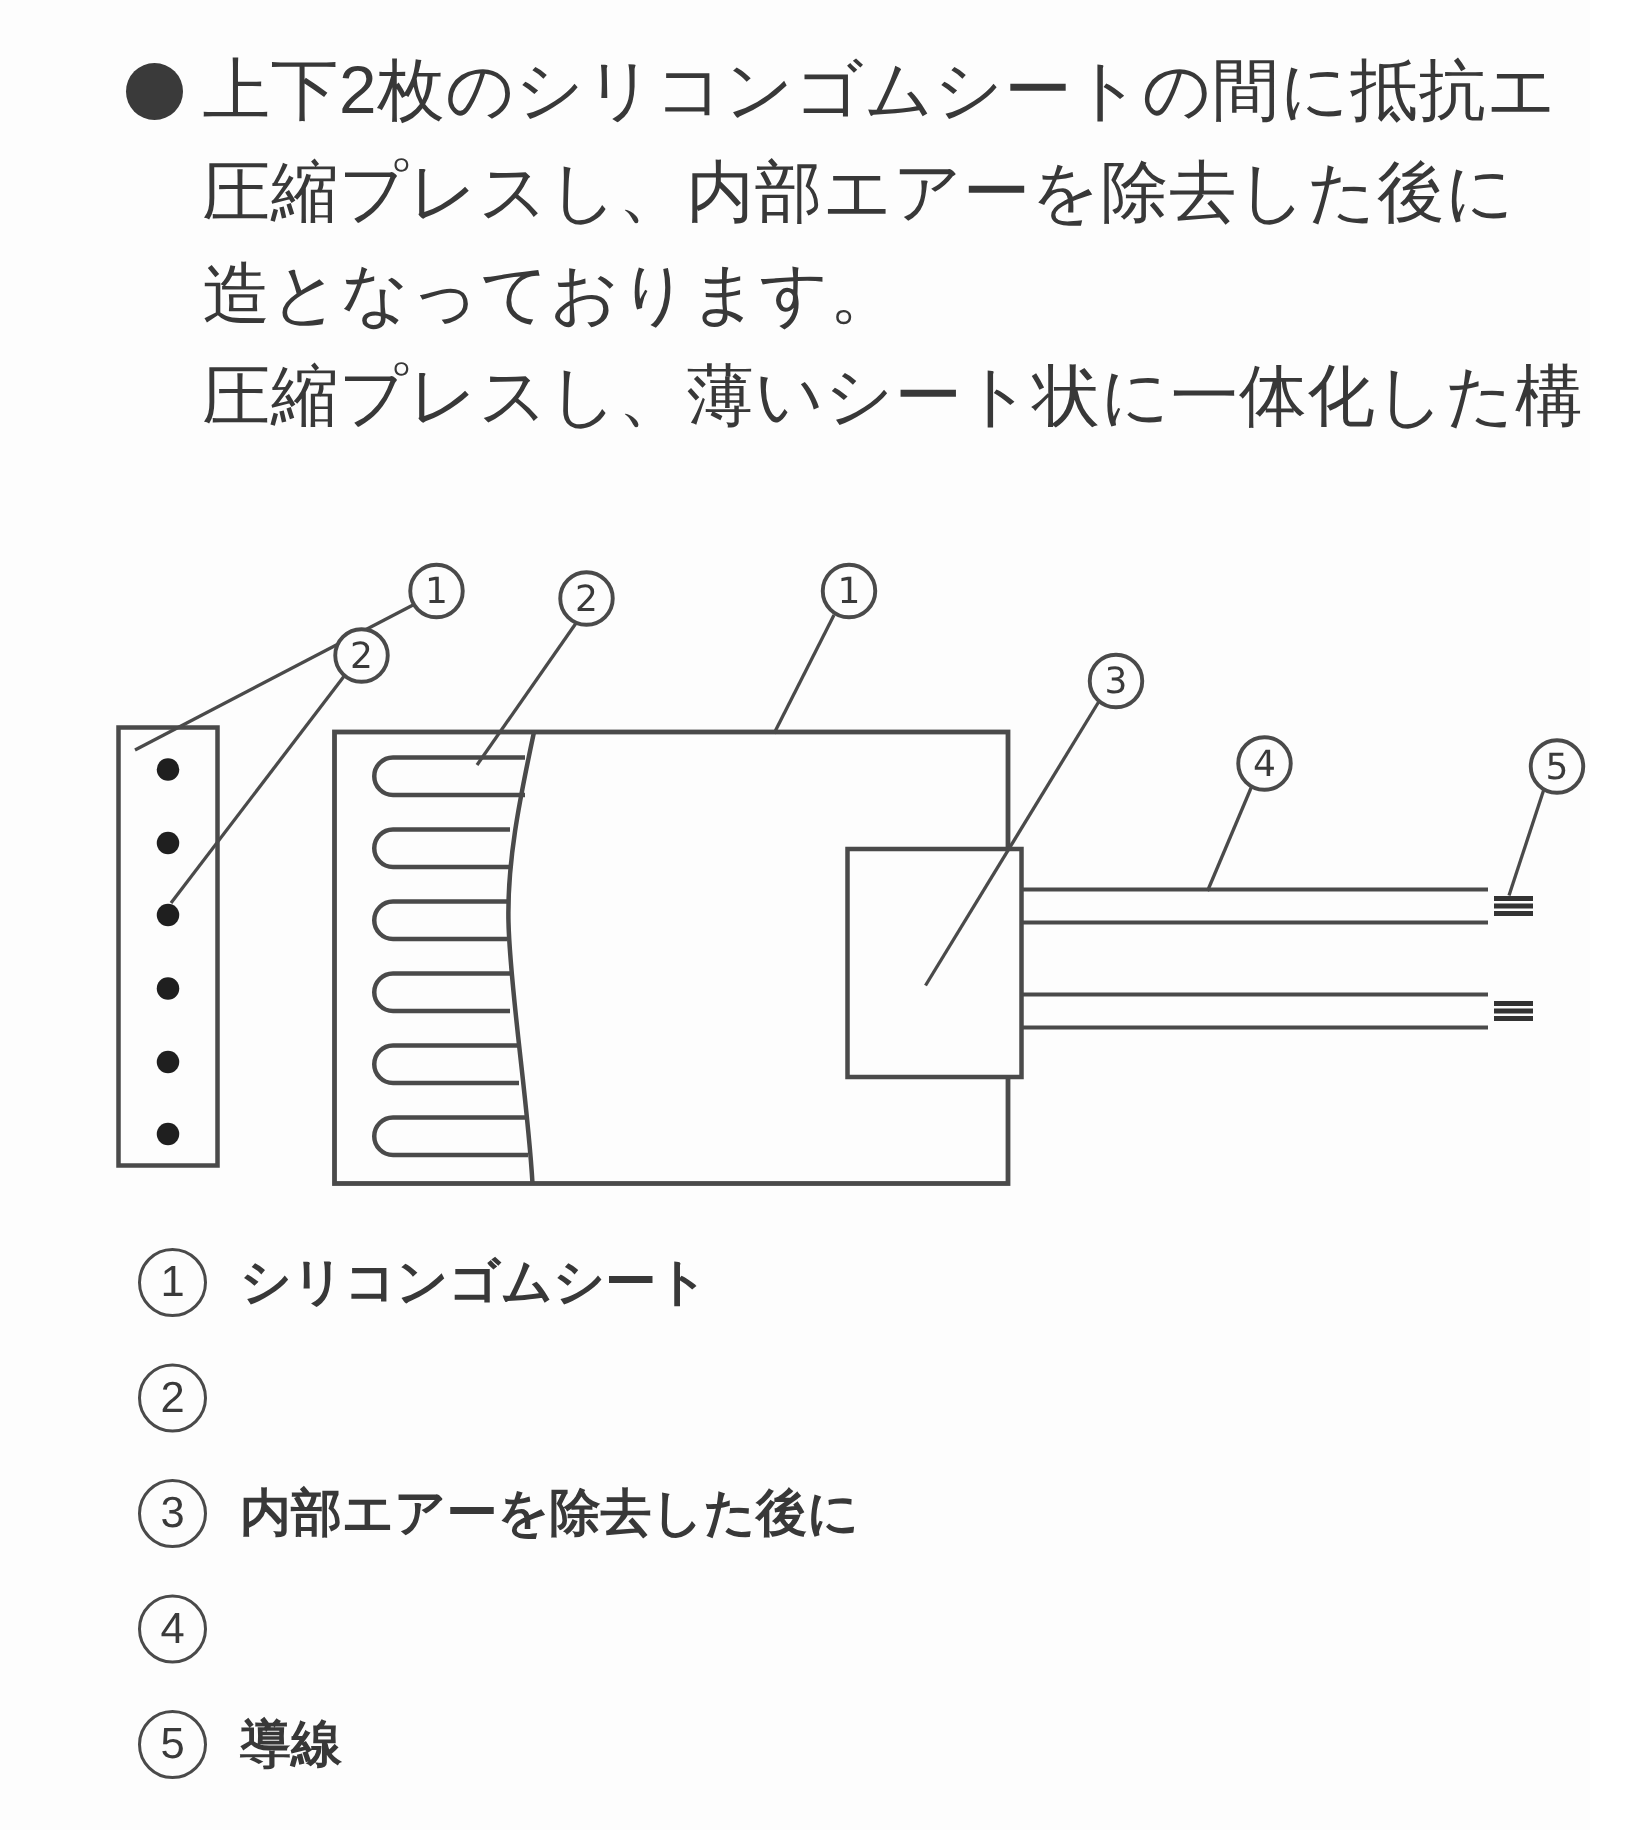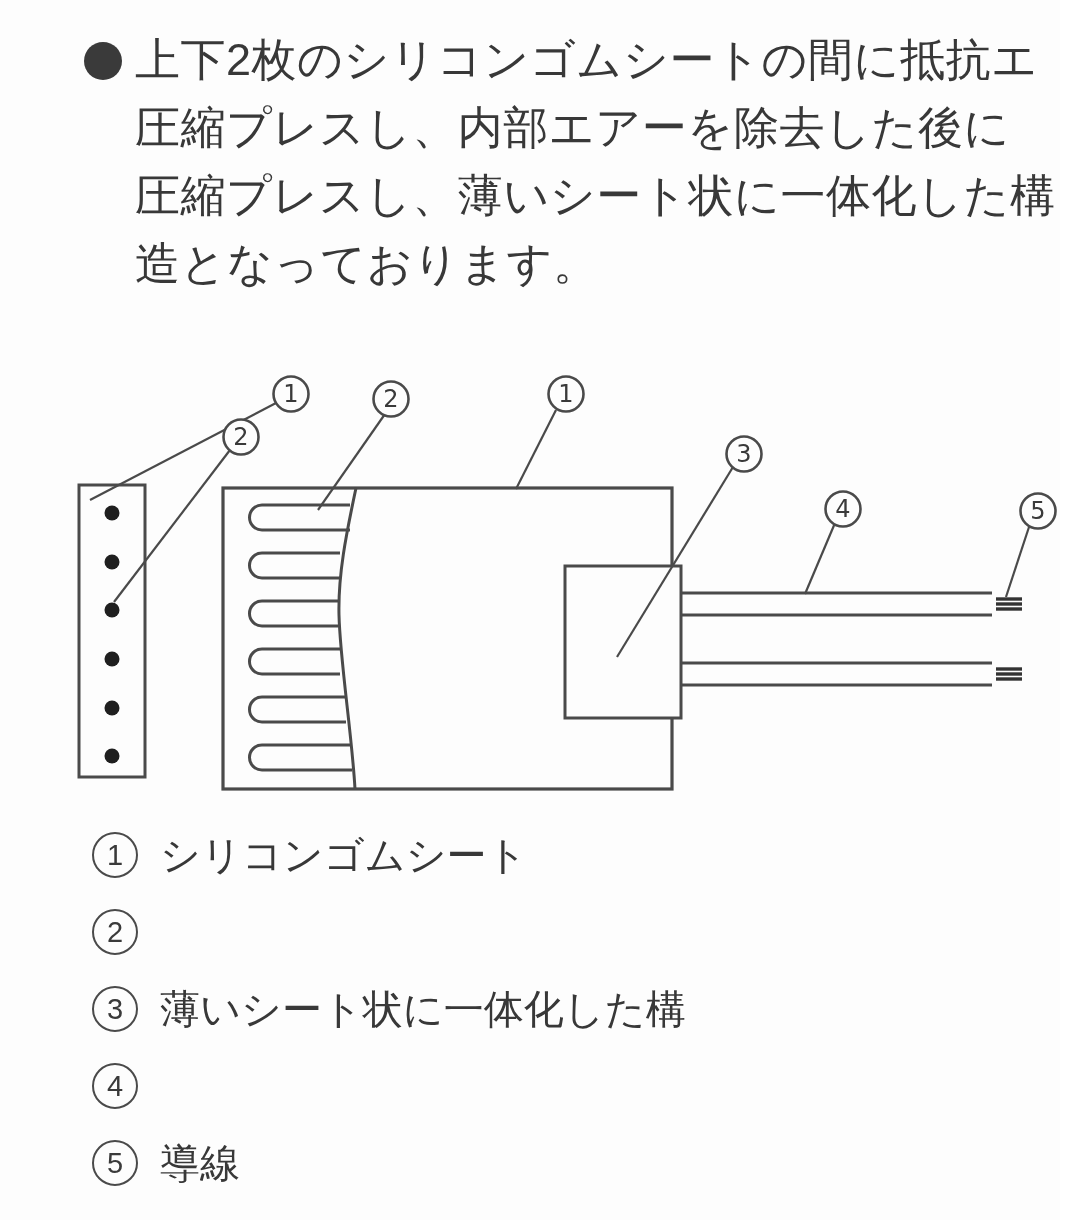--- a/index.html
+++ b/index.html
@@ -25,34 +25,34 @@
   .callout-num { font-size: 24px; fill: #3a3a3a; font-family: "DejaVu Sans", sans-serif; }
 
   .legend { position: absolute; top: 832px; left: 92px; display: flex; flex-direction: column; gap: 31px; }
   .legend-row { display: flex; align-items: center; height: 46px; }
   .lnum {
     box-sizing: border-box; width: 46px; height: 46px; flex: 0 0 46px;
     border: 2.5px solid #4a4a4a; border-radius: 50%;
     display: flex; align-items: center; justify-content: center;
     font-size: 29px; color: #3a3a3a;
   }
-  .llabel { margin-left: 22px; font-size: 40px; color: #383838; white-space: nowrap; }
+  .llabel { margin-left: 22px; font-size: 34px; color: #383838; white-space: nowrap; font-weight: bold; }
 </style>
 </head>
 <body>
 
 <div class="page">
 
   <div class="intro">
     <span class="bullet"></span>
     <div class="intro-text">
       <span class="intro-line">上下2枚のシリコンゴムシートの間に抵抗エ</span>
       <span class="intro-line">圧縮プレスし、内部エアーを除去した後に</span>
+      <span class="intro-line">造となっております。</span>
       <span class="intro-line">圧縮プレスし、薄いシート状に一体化した構</span>
-      <span class="intro-line">造となっております。</span>
     </div>
   </div>
 
   <svg class="diagram" width="1092" height="450" viewBox="0 0 1092 450">
 
     <rect x="79" y="115" width="66" height="292" fill="none" stroke="#4a4a4a" stroke-width="3"></rect>
     <g fill="#1f1f1f">
       <circle cx="112" cy="143" r="7.5"></circle>
       <circle cx="112" cy="192" r="7.5"></circle>
       <circle cx="112" cy="240" r="7.5"></circle>
@@ -136,21 +136,21 @@
   <div class="legend">
     <div class="legend-row">
       <span class="lnum">1</span>
       <span class="llabel">シリコンゴムシート</span>
     </div>
     <div class="legend-row">
       <span class="lnum">2</span>
     </div>
     <div class="legend-row">
       <span class="lnum">3</span>
-      <span class="llabel">薄いシート状に一体化した構</span>
+      <span class="llabel">内部エアーを除去した後に</span>
     </div>
     <div class="legend-row">
       <span class="lnum">4</span>
     </div>
     <div class="legend-row">
       <span class="lnum">5</span>
       <span class="llabel">導線</span>
     </div>
   </div>
 

